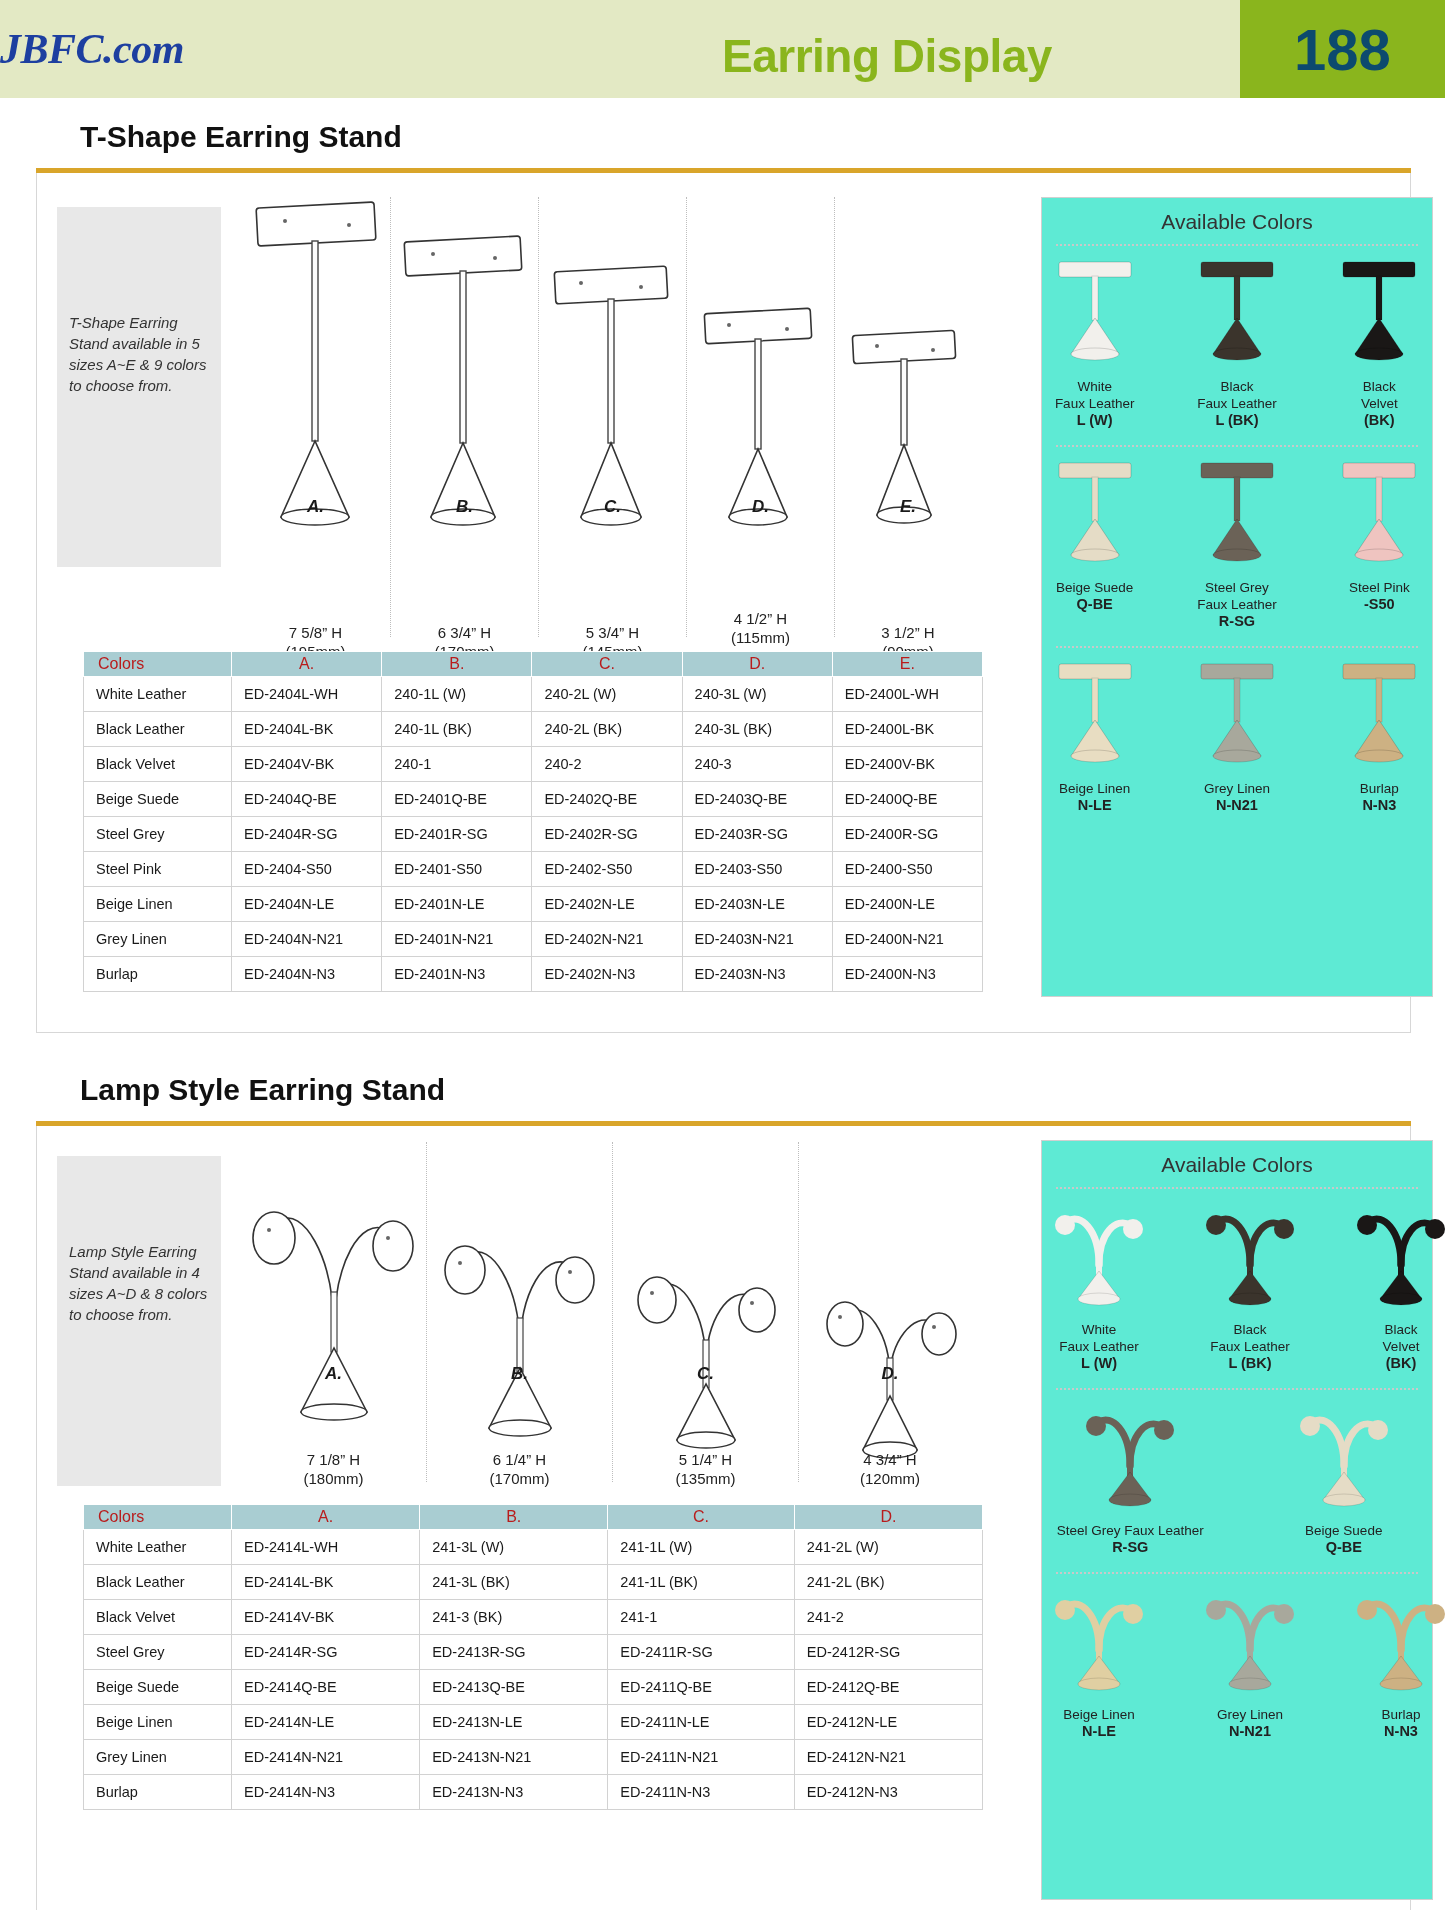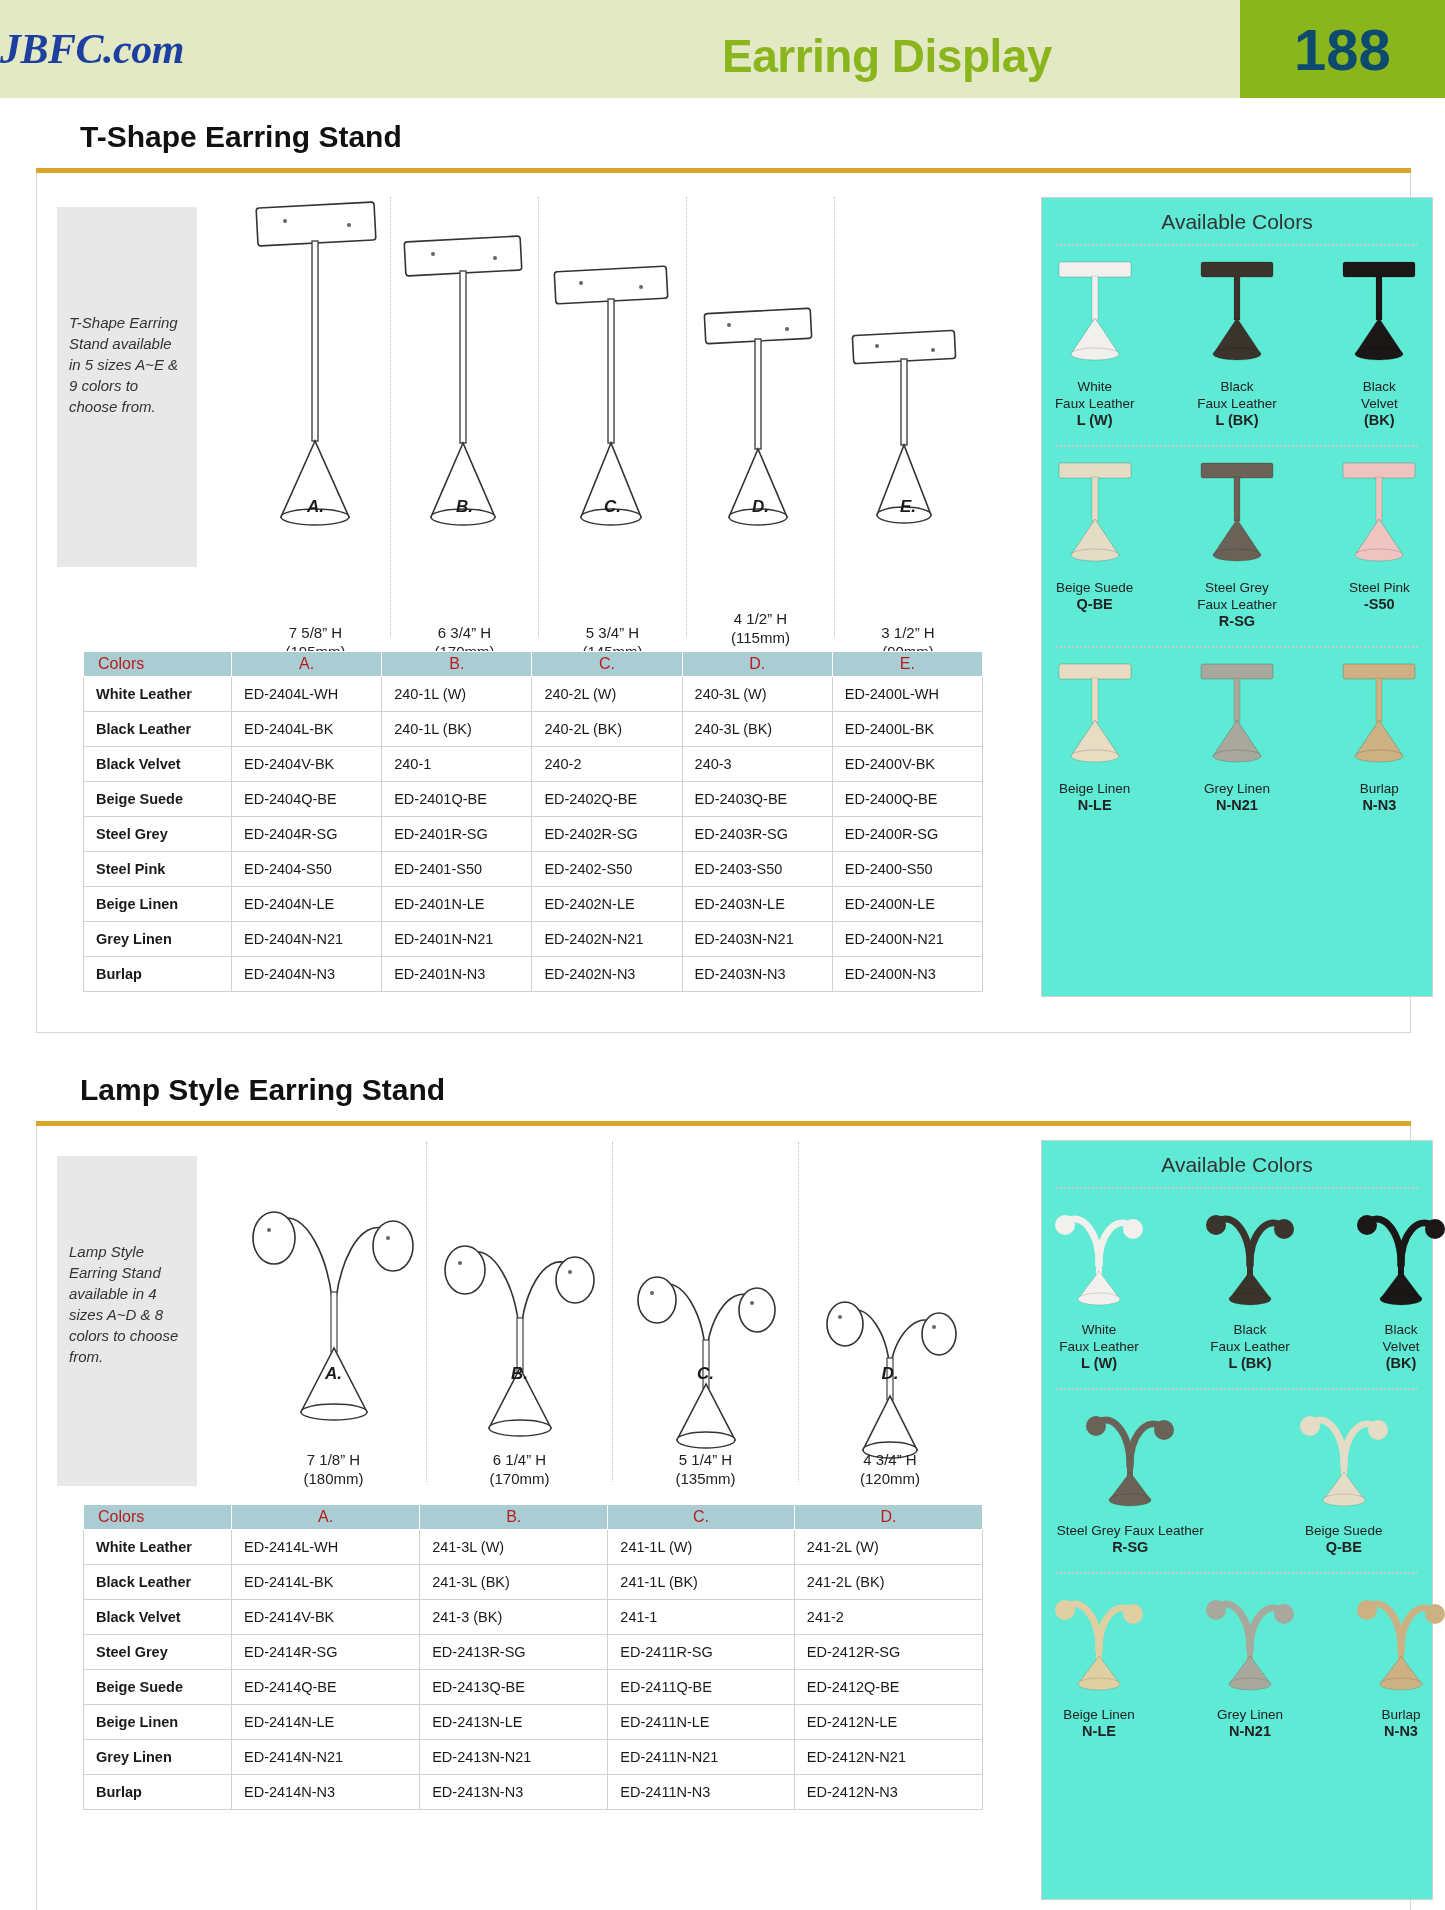--- a/index.html
+++ b/index.html
@@ -79,21 +79,21 @@
     border: 1px solid #d7d7d7;
     border-top: none;
     margin: 0 34px 0 36px;
     position: relative;
     background: #fff;
   }
 
   
   .note-box {
     position: absolute;
-    width: 140px;
+    width: 164px;
     background: #e8e8e8;
     font-style: italic;
     font-size: 15px;
     line-height: 21px;
     color: #333;
     padding: 0 12px;
   }
   .note-box .note-text { position: absolute; left: 12px; right: 10px; }
 
   
@@ -134,21 +134,21 @@
     text-align: left;
     padding: 3px 14px;
     border: 1px solid #ffffff;
   }
   table.specs th.colhdr { text-align: center; }
   table.specs td {
     border: 1px solid #d2d2d2;
     padding: 9px 12px;
     color: #1a1a1a;
   }
-  table.specs td.colorname { width: 148px; font-weight: bold; }
+  table.specs td.colorname { width: 148px; }
 
   
   .colors-box {
     position: absolute;
     border: 1px solid #d0d0d0;
     background: #5eead4;
     margin-left: 44px;
   }
   .colors-box .cb-title {
     text-align: center;

